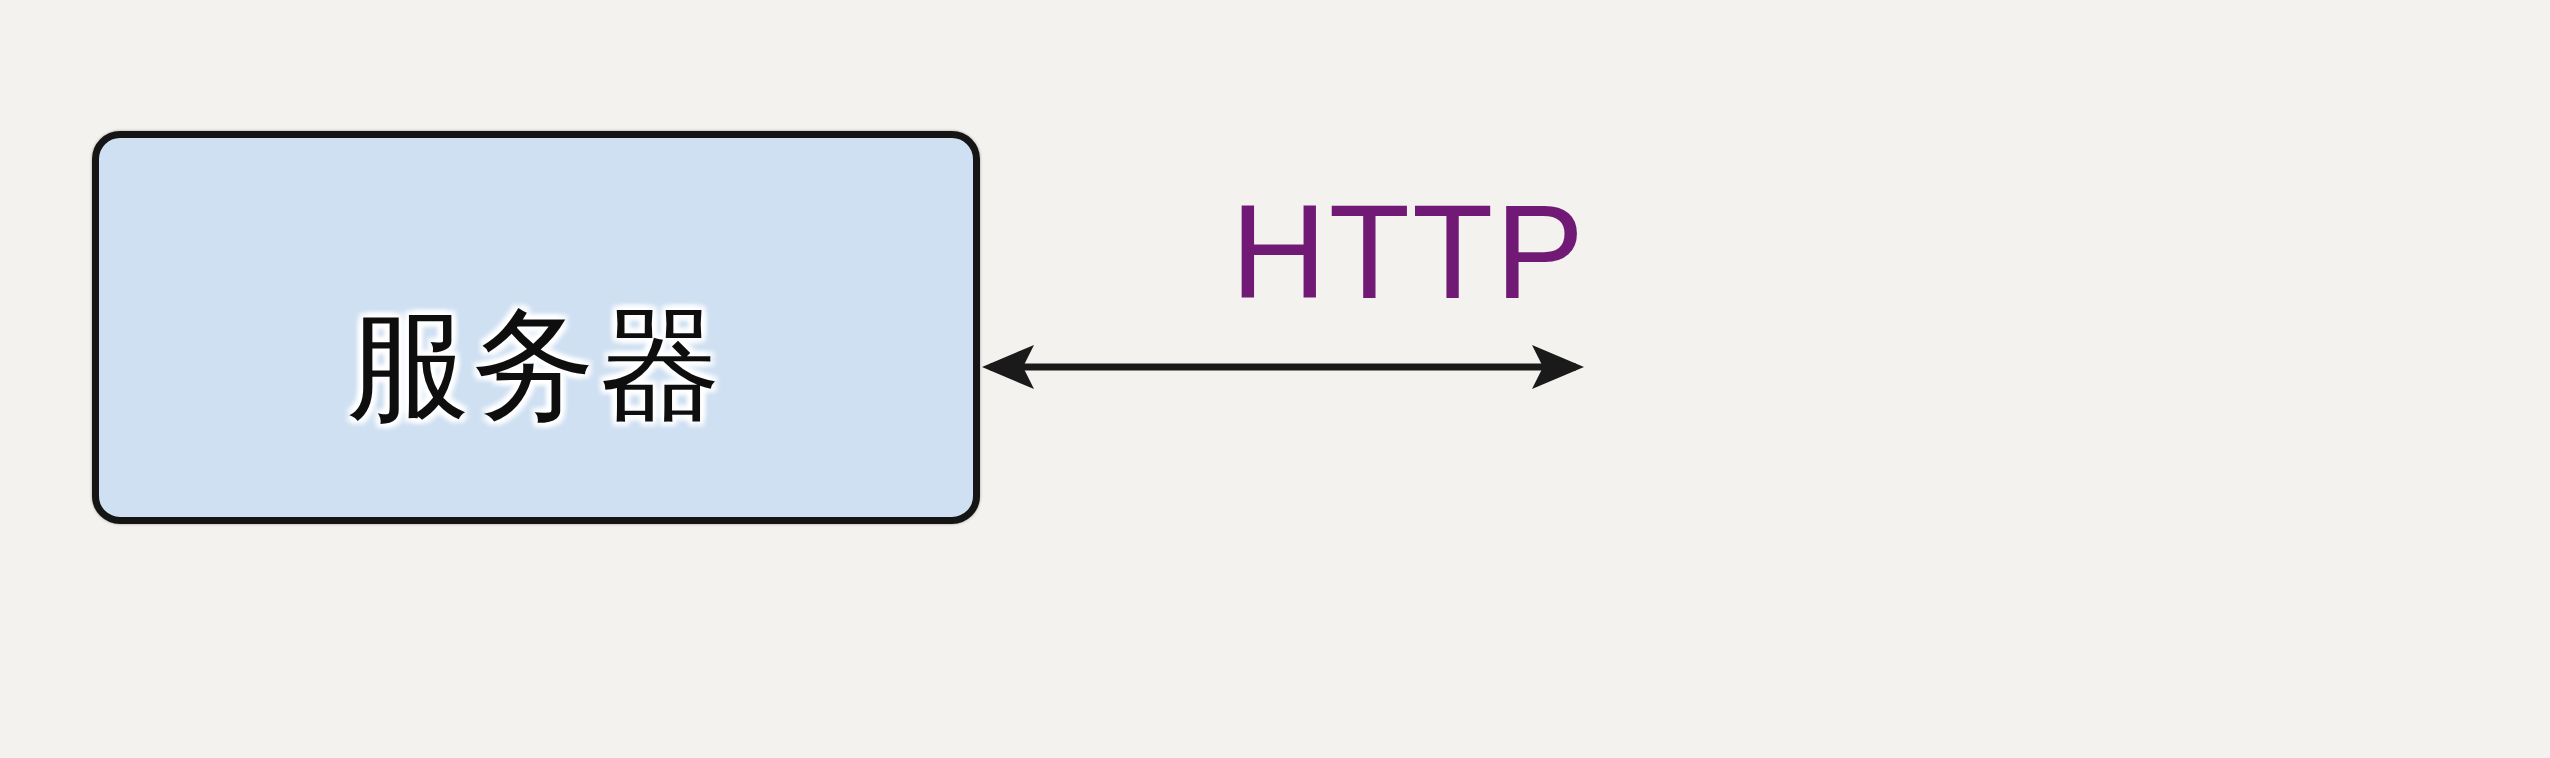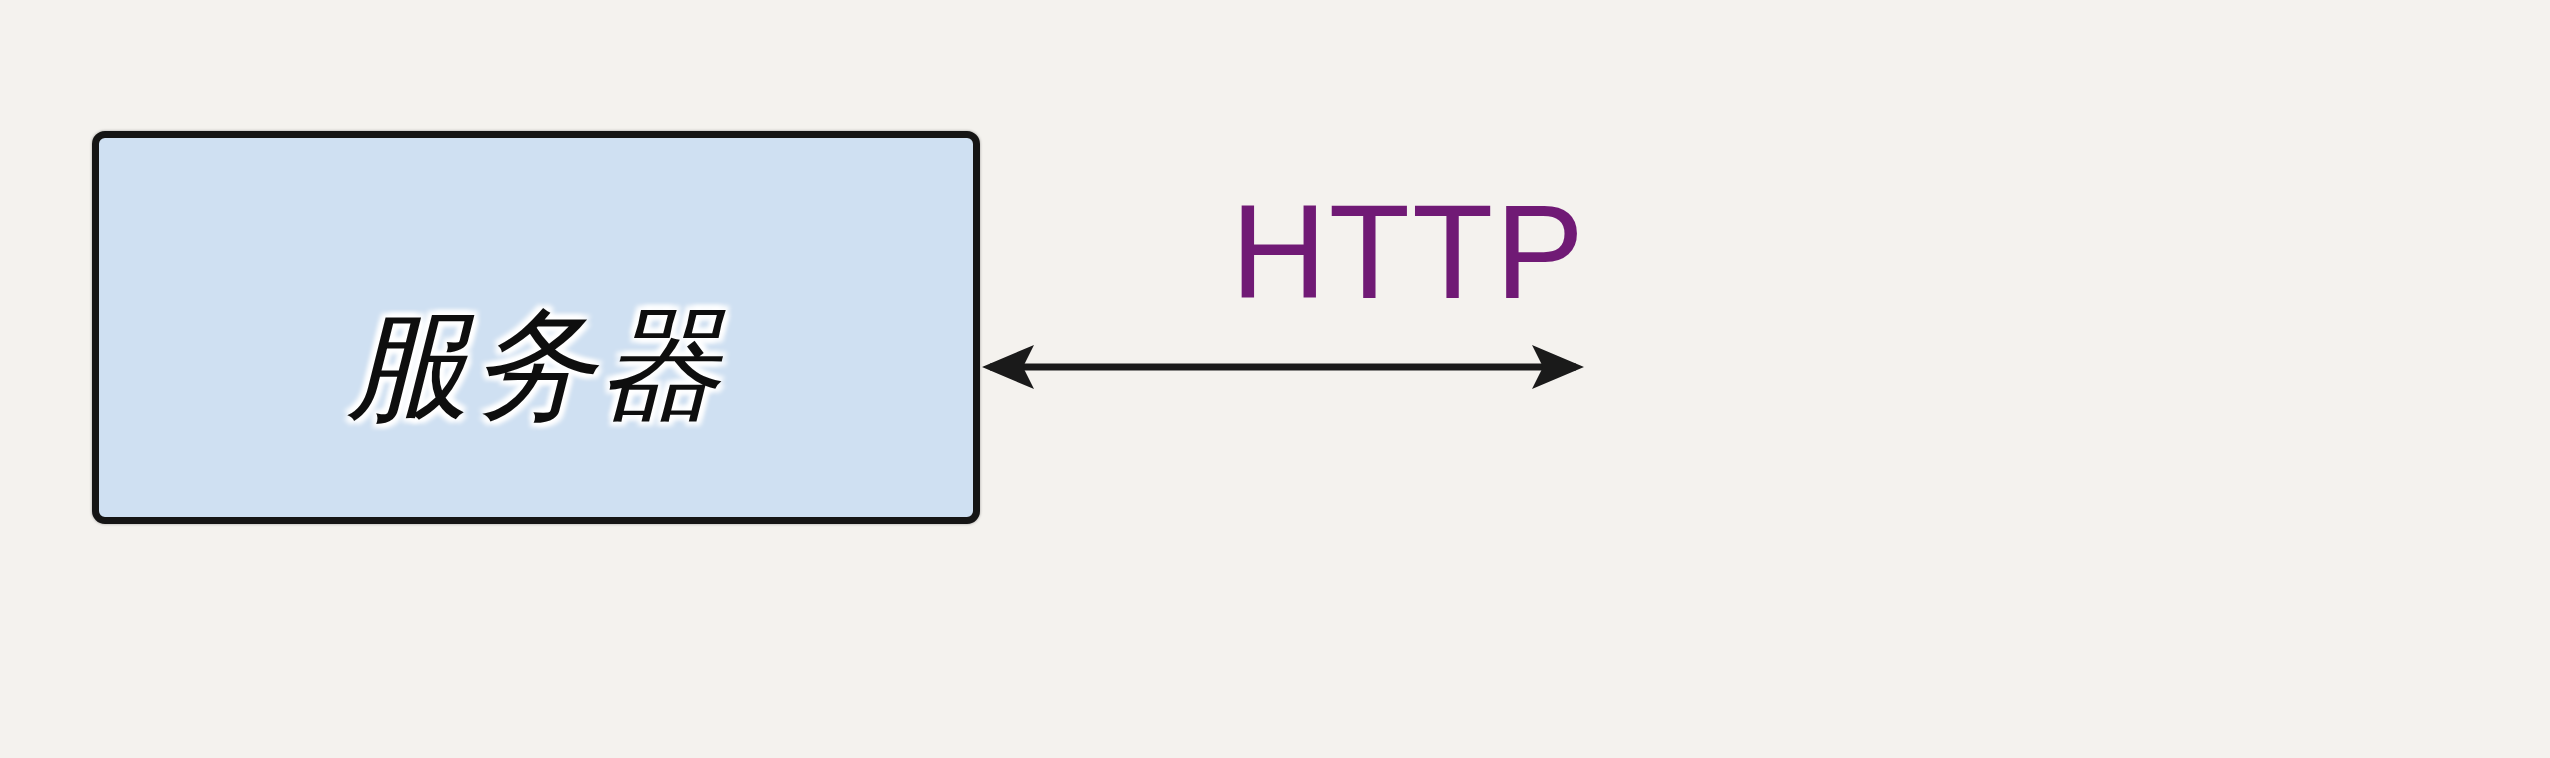--- a/index.html
+++ b/index.html
@@ -14,27 +14,26 @@
   }
   .canvas {
     position: relative;
     width: 2550px;
     height: 758px;
   }
   .node {
     position: absolute;
     border-style: solid;
     border-width: 7px;
-    border-radius: 13px;
+    border-radius: 28px;
     box-sizing: border-box;
     display: flex;
     align-items: center;
     justify-content: center;
     box-shadow: 0 0 3px rgba(0,0,0,0.35);
-    font-style: italic;
   }
   .node-left {
     left: 92px;
     top: 131px;
     width: 888px;
     height: 393px;
   }
   .node-right {
     left: 1583px;
     top: 130px;

